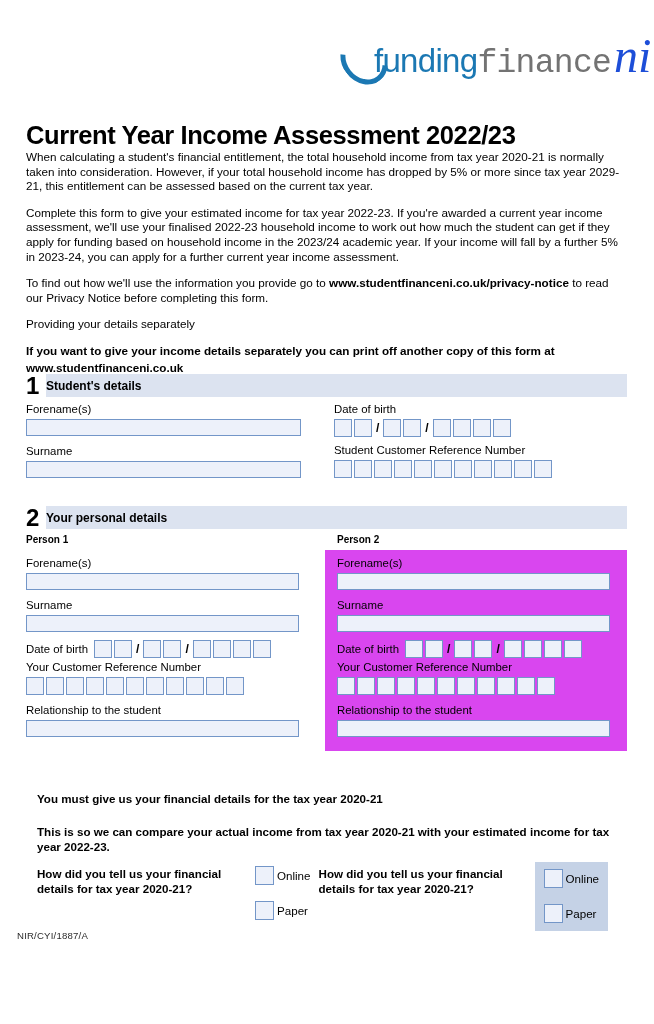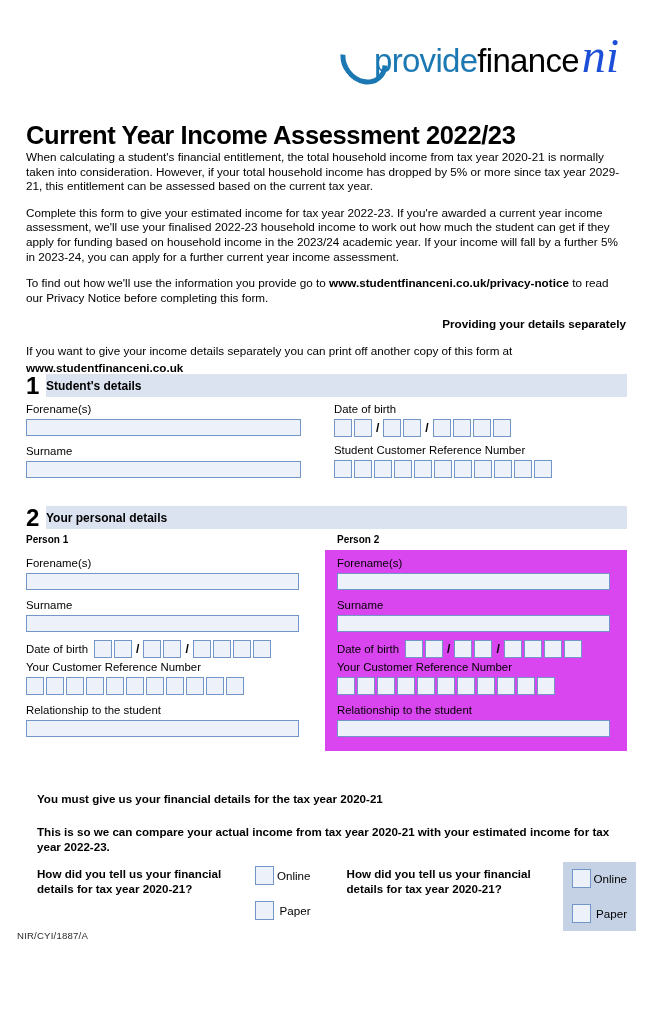--- a/index.html
+++ b/index.html
@@ -47,21 +47,21 @@
   .logo-text {
     position: absolute;
     left: 36px;
     top: 5px;
     font-size: 33px;
     letter-spacing: -0.7px;
     white-space: nowrap;
     line-height: 42px;
   }
   .logo-student { color: #1B78B3; }
-  .logo-finance { color: #000000; }
+  .logo-finance { color: #737373; font-family: Liberation Mono, monospace; }
   .logo-ni {
     color: #1d4ed8;
     font-family: "Liberation Serif", serif;
     font-style: italic;
     font-size: 48px;
     letter-spacing: 0px;
     margin-left: 3px;
   }
 
   
@@ -81,28 +81,27 @@
     position: absolute;
     left: 26px;
     top: 150px;
     width: 600px;
   }
   .intro p {
     margin: 0 0 12px 0;
     font-size: 11.7px;
     line-height: 14.6px;
   }
-  .intro p.tight { margin-bottom: 2px; }
+  .intro p.tight { margin-bottom: 2px; font-weight: bold; }
   .b { font-weight: bold; }
   .subhead {
     font-size: 11.7px;
-    font-weight: bold;
+    font-weight: normal;
     margin: 0 0 1px 0;
     line-height: 14.6px;
-    text-align: right;
   }
 
   
   .section-head {
     position: absolute;
     left: 26px;
     width: 601px;
     height: 23px;
     display: flex;
     align-items: center;
@@ -220,41 +219,39 @@
     line-height: 15px;
   }
   .fin .gap { height: 18px; }
 
   .qrow {
     position: absolute;
     left: 37px;
     top: 866px;
     width: 600px;
     display: flex;
-    gap: 28px;
   }
   .q-block { display: flex; }
   .q-text {
     font-size: 11.6px;
     font-weight: bold;
     line-height: 15px;
     width: 210px;
   }
   .cb-group { margin-left: 8px; }
   .cb-group.shaded {
     background: #C5D2E6;
     padding: 7px 9px 8px 9px;
     margin-top: -4px;
     margin-left: 6px;
   }
   .cb-line {
     display: flex;
     align-items: center;
     margin-bottom: 16px;
-    justify-content: space-between;
   }
   .cb-line:last-child { margin-bottom: 0; }
   .cb {
     width: 19px;
     height: 19px;
     background: #EDF1FA;
     border: 1px solid #7396C8;
     box-sizing: border-box;
   }
   .cb-label {
@@ -273,21 +270,21 @@
   }
 </style>
 </head>
 <body>
 
 <div class="page">
 
   <div class="logo-wrap">
     <div class="logo-swoosh"></div>
     <div class="logo-text">
-      <span class="logo-student">provide</span><span class="logo-finance">finance</span><span class="logo-ni">ni</span>
+      <span class="logo-student">funding</span><span class="logo-finance">finance</span><span class="logo-ni">ni</span>
     </div>
   </div>
 
   <h1 class="doc-title">Current Year Income Assessment 2022/23</h1>
 
   <div class="intro">
     <p>When calculating a student's financial entitlement, the total household income from tax year 2020-21 is normally taken into consideration. However, if your total household income has dropped by 5% or more since tax year 2029-21, this entitlement can be assessed based on the current tax year.</p>
     <p>Complete this form to give your estimated income for tax year 2022-23. If you're awarded a current year income assessment, we'll use your finalised 2022-23 household income to work out how much the student can get if they apply for funding based on household income in the 2023/24 academic year. If your income will fall by a further 5% in 2023-24, you can apply for a further current year income assessment.</p>
     <p><span>To find out how we'll use the information you provide go to </span><span class="b">www.studentfinanceni.co.uk/privacy-notice</span><span> to read our Privacy Notice before completing this form.</span></p>
     <p class="subhead">Providing your details separately</p>

